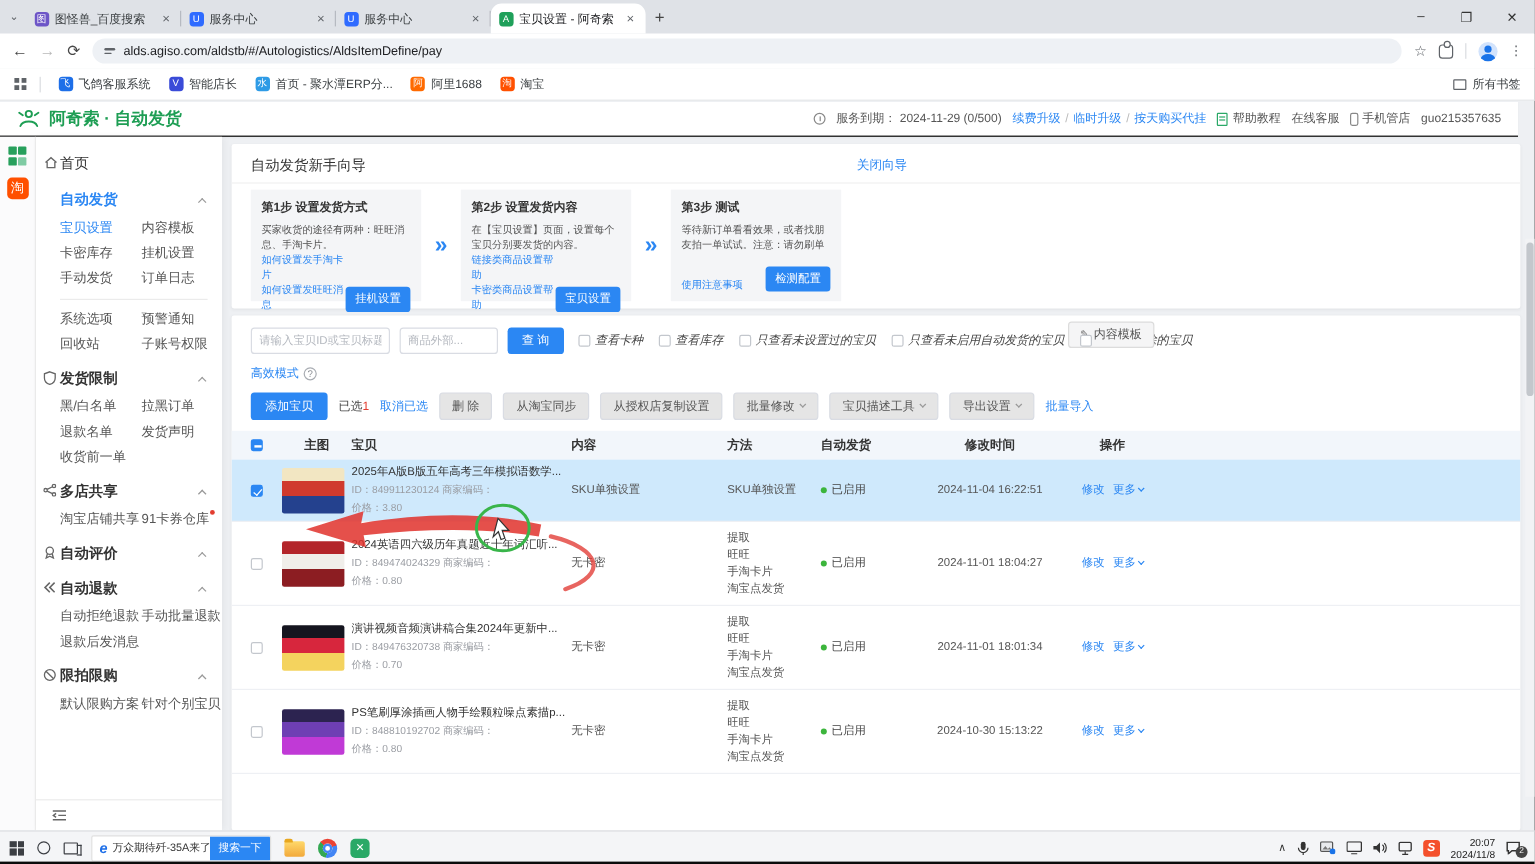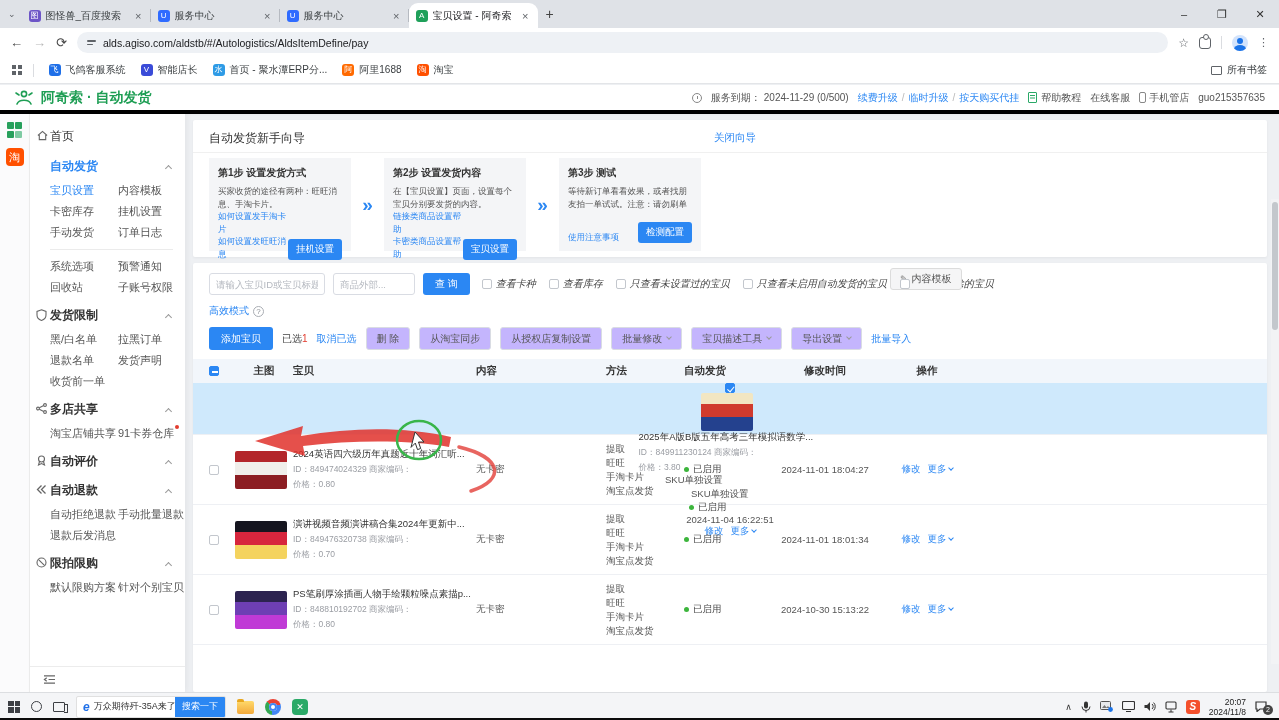--- a/index.html
+++ b/index.html
@@ -37,21 +37,21 @@
   .bookmarks{position:absolute;top:57px;left:0;right:0;height:27px;background:#fff;border-bottom:1px solid #e3e5e8;display:flex;align-items:center;padding:0 12px;gap:15px;font-size:10px;color:#3c4043;}
   .apps-ico{display:grid;grid-template-columns:4px 4px;grid-template-rows:4px 4px;gap:1.5px;margin-right:-4px;}
   .apps-ico i{background:#5f6368;}
   .bm-sep{width:1px;height:13px;background:#dadce0;}
   .bm{display:flex;align-items:center;gap:5px;}
   .bm-ico{width:12px;height:12px;border-radius:3px;color:#fff;font-size:8px;line-height:12px;text-align:center;}
   .all-bm{margin-left:auto;display:flex;align-items:center;gap:5px;color:#3c4043;}
   .fold-ico{width:11px;height:9px;border:1.2px solid #5f6368;border-radius:1px;position:relative;}
 
   
-  .appbar{position:absolute;top:85px;left:0;right:0;height:29px;background:#fff;border-bottom:4px solid #000000;display:flex;align-items:center;padding:0 14px;box-shadow:0 1px 2px rgba(0,0,0,.03);}
+  .appbar{position:absolute;top:85px;left:0;right:14px;height:29px;background:#fff;border-bottom:1px solid #000000;display:flex;align-items:center;padding:0 14px;box-shadow:0 1px 2px rgba(0,0,0,.03);}
   .logo{display:flex;align-items:center;gap:7px;color:#1e9e54;font-weight:bold;font-size:14px;}
   .appbar-right{margin-left:auto;display:flex;align-items:center;gap:9px;font-size:10px;color:#555;}
   .clock-ico{width:10px;height:10px;border:1.2px solid #888;border-radius:50%;position:relative;}
   .clock-ico::after{content:"";position:absolute;left:4px;top:2px;width:1.2px;height:3.5px;background:#888;}
   .blue{color:#2b87f3;}
   .slash{color:#bbb;}
   .doc-ico{width:9px;height:11px;border:1.2px solid #2aa967;border-radius:1px;position:relative;}
   .doc-ico::after{content:"";position:absolute;left:1px;top:2px;width:5px;height:1px;background:#2aa967;box-shadow:0 2.5px 0 #2aa967;}
   .phone-ico{width:7px;height:11px;border:1.2px solid #888;border-radius:2px;}
 
@@ -111,31 +111,31 @@
   .f-item{display:flex;align-items:center;gap:4px;white-space:nowrap;}
   .cb{width:10px;height:10px;min-width:10px;border:1px solid #c3c7cd;border-radius:2px;background:#fff;display:inline-block;position:relative;}
   .cb.checked{background:#2b87f3;border-color:#2b87f3;}
   .cb.checked::after{content:"";position:absolute;left:3px;top:1px;width:3px;height:5.5px;border:solid #fff;border-width:0 1.5px 1.5px 0;transform:rotate(40deg);}
   .cb.indet{background:#2b87f3;border-color:#2b87f3;}
   .cb.indet::after{content:"";position:absolute;left:2px;top:4px;width:6px;height:1.8px;background:#fff;}
   .mode-row{padding:9px 16px 0;font-size:10px;color:#2b87f3;display:flex;align-items:center;gap:4px;}
   .qmark{width:11px;height:11px;border:1px solid #a9adb3;color:#8a8e94;border-radius:50%;font-size:8px;display:inline-flex;align-items:center;justify-content:center;}
   .acts{display:flex;align-items:center;gap:9px;padding:9px 16px;font-size:10px;color:#444;}
   .btn-blue{background:#2b87f3;color:#fff;border-radius:3px;height:23px;padding:0 12px;display:flex;align-items:center;}
-  .btn{height:23px;padding:0 10px;border:1px solid #d9dce3;border-radius:3px;background:#c4b5fd;color:#555;display:flex;align-items:center;gap:5px;white-space:nowrap;}
+  .btn{height:23px;padding:0 10px;border:1px solid #d9dce3;border-radius:3px;background:#e5e5e5;color:#555;display:flex;align-items:center;gap:5px;white-space:nowrap;}
   .sel-count{color:#e23c2f;}
   .link{color:#2b87f3;}
   .dd-caret{width:4px;height:4px;border-right:1.2px solid #999;border-bottom:1.2px solid #999;transform:rotate(45deg);margin-top:-3px;}
   .dd-caret.b{border-color:#2b87f3;}
 
   
   .thead,.trow{display:flex;align-items:center;}
   .thead{height:24px;background:#f2f6fb;font-size:10.5px;font-weight:bold;color:#333;}
   .trow{border-bottom:1px solid #eef0f4;font-size:9.5px;color:#555;}
-  .trow.sel{background:#cfe9fc;flex-direction:column;}
+  .trow.sel{background:#cfe9fc;}
   .h52{height:52px;}.h70{height:70px;}
   .c-ck{width:42px;display:flex;justify-content:center;}
   .c-th{width:58px;display:flex;}
   .c-it{width:183px;}
   .c-ct{width:130px;}
   .c-me{width:78px;}
   .c-st{width:82px;}
   .c-tm{width:118px;text-align:center;}
   .c-op{width:86px;text-align:center;}
   .thumb{width:52px;height:38px;border-radius:2px;}

